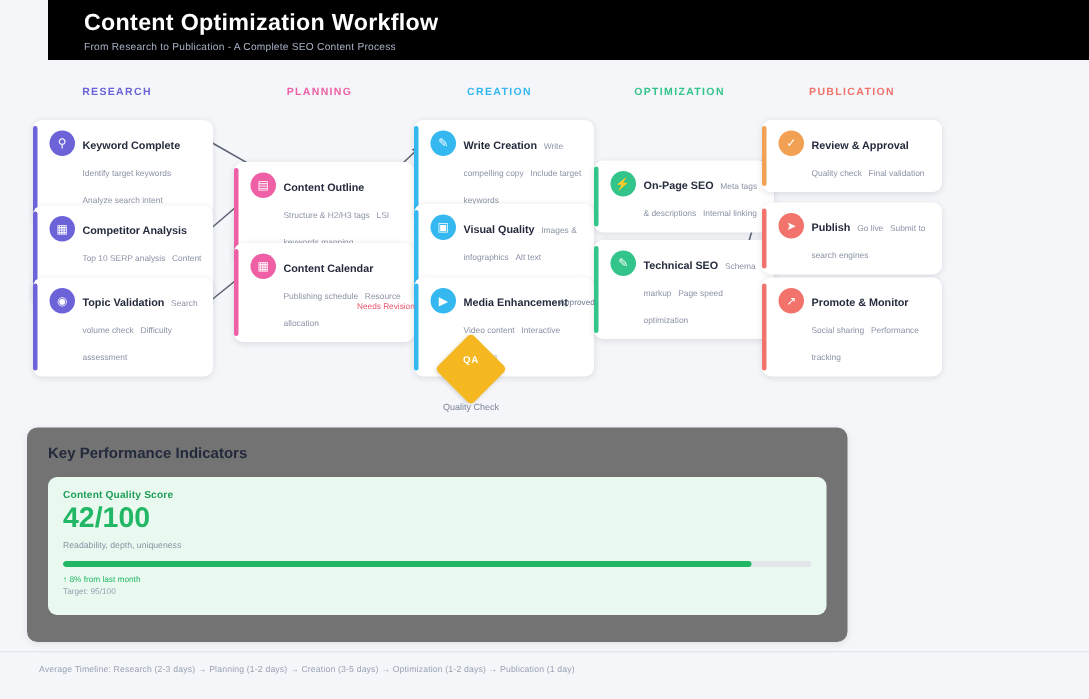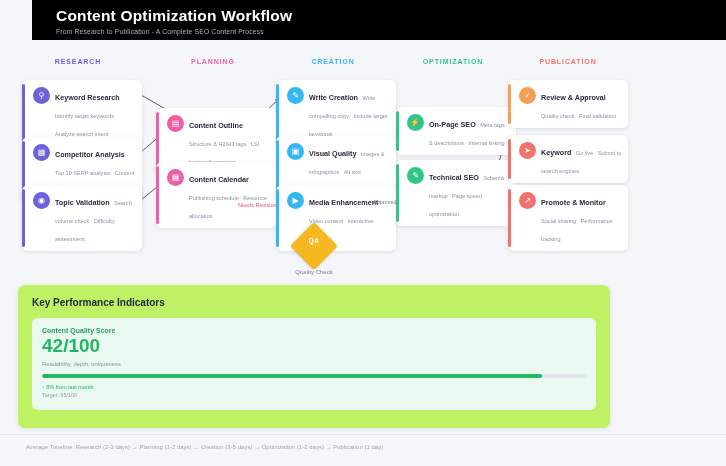--- a/index.html
+++ b/index.html
@@ -69,22 +69,22 @@
     position: absolute; left: 50%; top: 40px; transform: translateX(-50%);
     font-size: 6px; color: #7a8296; white-space: nowrap;
   }
 
   .edge-label {
     position: absolute; font-size: 5.5px; white-space: nowrap;
   }
 
   
   .kpi-panel {
-    position: absolute; left: 18px; top: 285px; width: 592px; height: 143px;
-    background: #bef264; border-radius: 7px;
+    position: absolute; left: 18px; top: 285px; width: 547px; height: 143px;
+    background: #737373; border-radius: 7px;
     box-shadow: 0 1px 5px rgba(30,35,55,.09);
     padding: 12px 14px;
   }
   .kpi-title { font-size: 10px; font-weight: bold; color: #222a3c; margin-bottom: 10px; }
   .kpi-grid { display: flex; gap: 11px; }
   .kpi-card { flex: 1 1 0; border-radius: 6px; padding: 9px 10px 10px 10px; }
   .kpi-label { font-size: 6.8px; font-weight: bold; letter-spacing: .1px; }
   .kpi-value { font-size: 19px; font-weight: bold; line-height: 1.15; margin-top: 1px; }
   .kpi-sub { font-size: 5.8px; color: #8a91a3; margin-top: 4px; }
   .kpi-track {
@@ -154,21 +154,21 @@
     <div class="col-title" style="left:0px;color:#6c63d8">RESEARCH</div>
     <div class="col-title" style="left:135px;color:#ef5fa5">PLANNING</div>
     <div class="col-title" style="left:255px;color:#35b7f0">CREATION</div>
     <div class="col-title" style="left:375px;color:#33c48a">OPTIMIZATION</div>
     <div class="col-title" style="left:490px;color:#f2736b">PUBLICATION</div>
 
     <div class="node" style="left:4px;top:28px;">
       <span class="bar" style="background:#6c63d8"></span>
       <span class="ic" style="background:#6c63d8">⚲</span>
       <span class="body">
-        <span class="t">Keyword Research</span>
+        <span class="t">Keyword Complete</span>
         <span class="d">Identify target keywords</span>
         <span class="d">Analyze search intent</span>
       </span>
     </div>
     <div class="node" style="left:4px;top:85px;">
       <span class="bar" style="background:#6c63d8"></span>
       <span class="ic" style="background:#6c63d8">▦</span>
       <span class="body">
         <span class="t">Competitor Analysis</span>
         <span class="d">Top 10 SERP analysis</span>
@@ -257,21 +257,21 @@
       <span class="body">
         <span class="t">Review &amp; Approval</span>
         <span class="d">Quality check</span>
         <span class="d">Final validation</span>
       </span>
     </div>
     <div class="node" style="left:490px;top:83px;">
       <span class="bar" style="background:#f2736b"></span>
       <span class="ic" style="background:#f2736b">➤</span>
       <span class="body">
-        <span class="t">Keyword</span>
+        <span class="t">Publish</span>
         <span class="d">Go live</span>
         <span class="d">Submit to search engines</span>
       </span>
     </div>
     <div class="node" style="left:490px;top:133px;">
       <span class="bar" style="background:#f2736b"></span>
       <span class="ic" style="background:#f2736b">↗</span>
       <span class="body">
         <span class="t">Promote &amp; Monitor</span>
         <span class="d">Social sharing</span>

